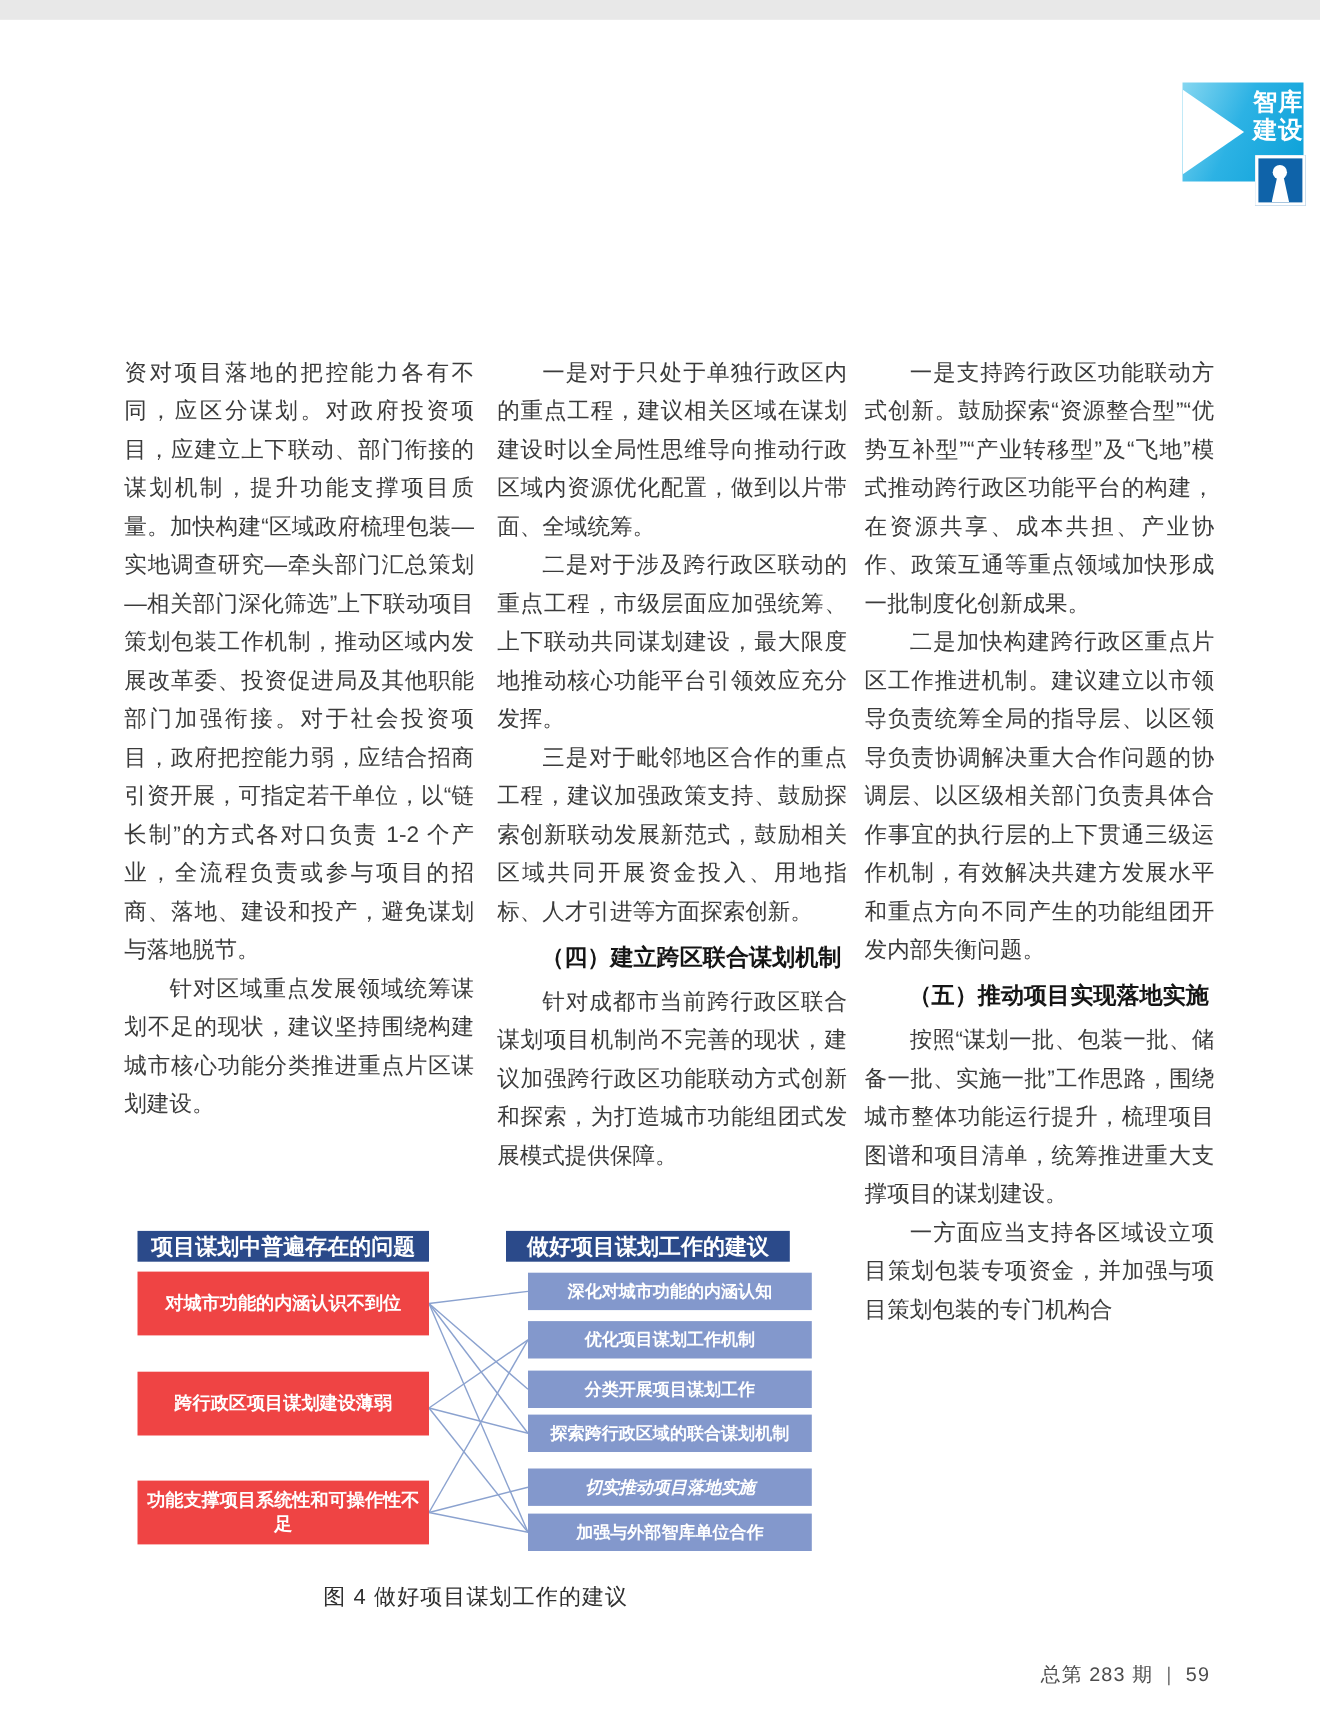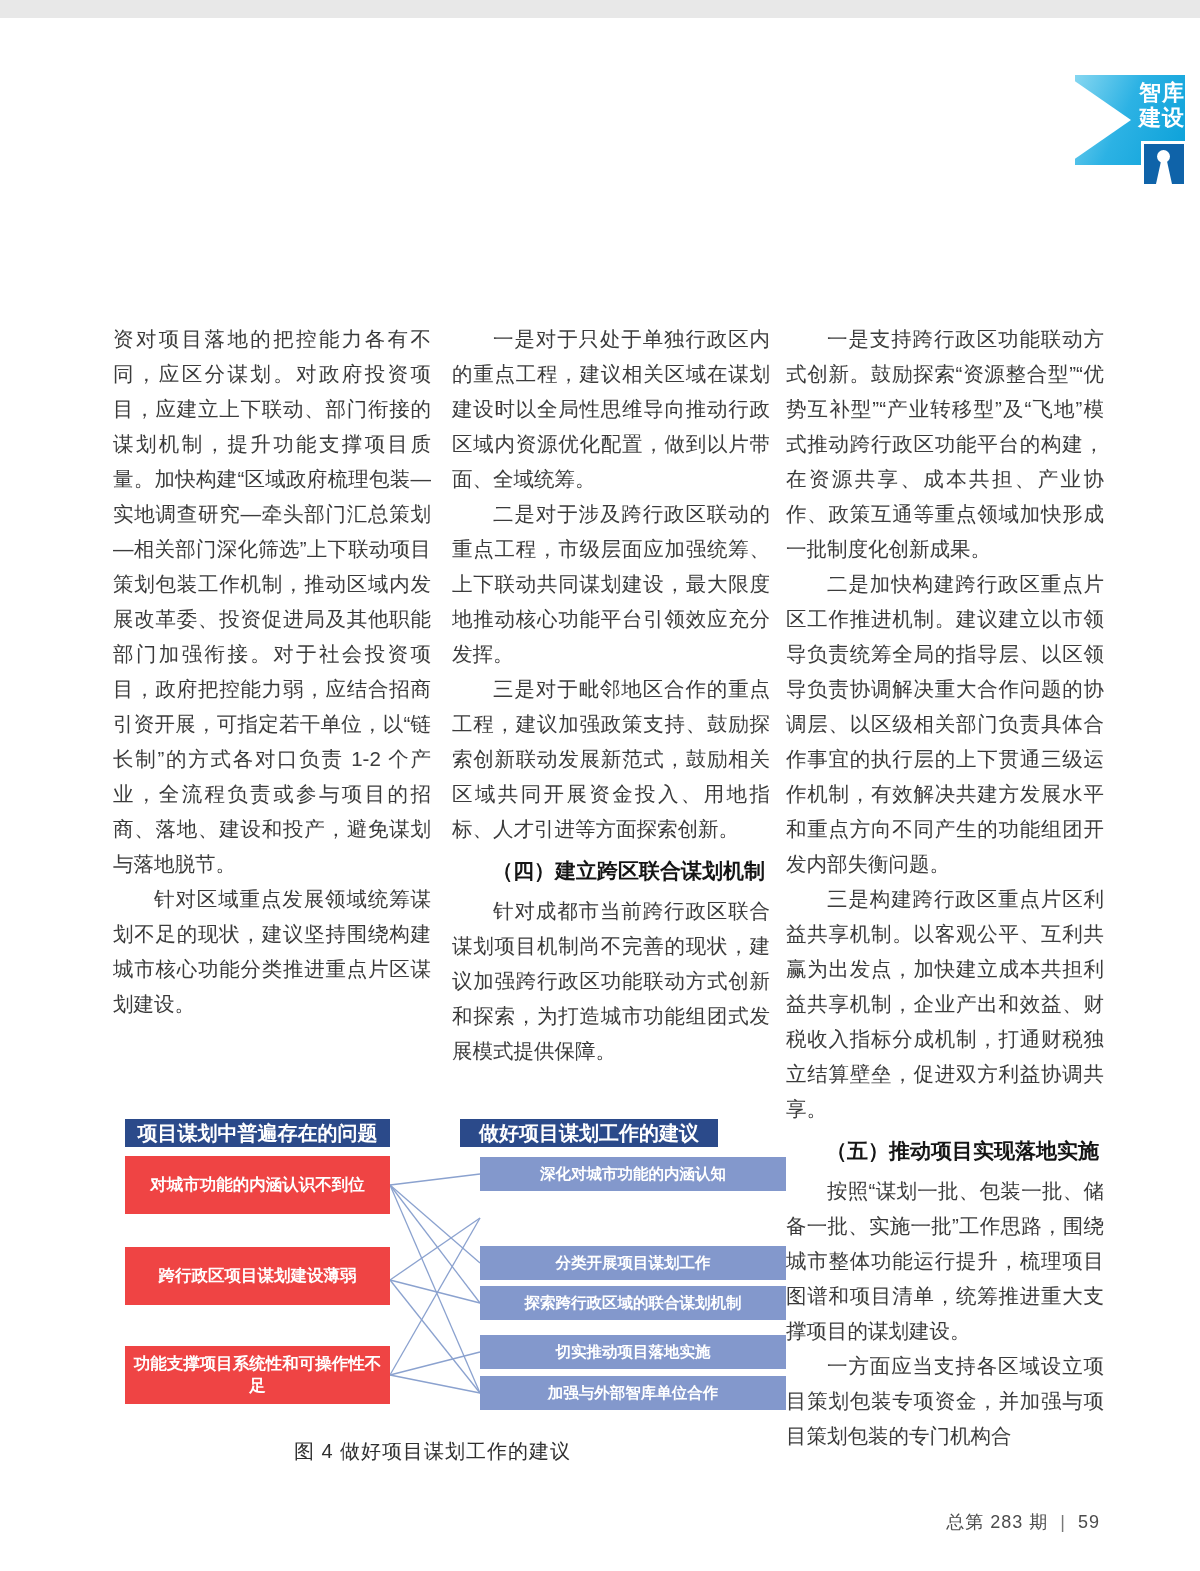--- a/index.html
+++ b/index.html
@@ -59,21 +59,21 @@
 
   
   .figure{position:absolute;left:125px;top:1101px;width:615px;height:292px;}
   .fig-lines{position:absolute;left:0;top:0;width:615px;height:292px;}
   .fig-box{
     position:absolute;display:flex;align-items:center;justify-content:center;
     color:#ffffff;text-align:center;box-sizing:border-box;padding:2px 8px;
   }
   .fig-header{background:#2b4a8a;font-size:20px;font-weight:700;}
   .fig-left{background:#ef4444;font-size:16.5px;font-weight:600;left:0;width:265px;height:58px;}
-  .fig-right{background:#8398cc;font-size:15.5px;font-weight:600;left:355px;width:306px;height:34px;}
+  .fig-right{background:#8398cc;font-size:15.5px;font-weight:600;left:355px;width:258px;height:34px;}
   .fig-caption{
     position:absolute;left:125px;top:1420px;width:615px;
     text-align:center;font-size:20px;color:#2f2f2f;letter-spacing:1px;
   }
 
   
   .footer{
     position:absolute;left:790px;top:1492px;width:310px;
     text-align:right;font-size:18px;color:#4c4c4c;letter-spacing:1px;
   }
@@ -106,21 +106,20 @@
     <p>一是对于只处于单独行政区内的重点工程，建议相关区域在谋划建设时以全局性思维导向推动行政区域内资源优化配置，做到以片带面、全域统筹。</p>
     <p>二是对于涉及跨行政区联动的重点工程，市级层面应加强统筹、上下联动共同谋划建设，最大限度地推动核心功能平台引领效应充分发挥。</p>
     <p>三是对于毗邻地区合作的重点工程，建议加强政策支持、鼓励探索创新联动发展新范式，鼓励相关区域共同开展资金投入、用地指标、人才引进等方面探索创新。</p>
     <h3>（四）建立跨区联合谋划机制</h3>
     <p>针对成都市当前跨行政区联合谋划项目机制尚不完善的现状，建议加强跨行政区功能联动方式创新和探索，为打造城市功能组团式发展模式提供保障。</p>
   </div>
 
   <div class="col col-3">
     <p>一是支持跨行政区功能联动方式创新。鼓励探索“资源整合型”“优势互补型”“产业转移型”及“飞地”模式推动跨行政区功能平台的构建，在资源共享、成本共担、产业协作、政策互通等重点领域加快形成一批制度化创新成果。</p>
     <p>二是加快构建跨行政区重点片区工作推进机制。建议建立以市领导负责统筹全局的指导层、以区领导负责协调解决重大合作问题的协调层、以区级相关部门负责具体合作事宜的执行层的上下贯通三级运作机制，有效解决共建方发展水平和重点方向不同产生的功能组团开发内部失衡问题。</p>
-    <p>三是构建跨行政区重点片区利益共享机制。以客观公平、互利共赢为出发点，加快建立成本共担利益共享机制，企业产出和效益、财税收入指标分成机制，打通财税独立结算壁垒，促进双方利益协调共享。</p>
     <h3>（五）推动项目实现落地实施</h3>
     <p>按照“谋划一批、包装一批、储备一批、实施一批”工作思路，围绕城市整体功能运行提升，梳理项目图谱和项目清单，统筹推进重大支撑项目的谋划建设。</p>
     <p>一方面应当支持各区域设立项目策划包装专项资金，并加强与项目策划包装的专门机构合</p>
   </div>
 
   <div class="figure">
     <svg class="fig-lines" viewBox="0 0 615 292" xmlns="http://www.w3.org/2000/svg">
       <g stroke="#8ba2cf" stroke-width="1.3" fill="none">
         <line x1="265" y1="66" x2="355" y2="55"></line>
         <line x1="265" y1="66" x2="355" y2="144"></line>
@@ -136,23 +135,24 @@
     </svg>
 
     <div class="fig-box fig-header" style="left:0;top:0;width:265px;height:28px;">项目谋划中普遍存在的问题</div>
     <div class="fig-box fig-header" style="left:335px;top:0;width:258px;height:28px;">做好项目谋划工作的建议</div>
 
     <div class="fig-box fig-left" style="top:37px;">对城市功能的内涵认识不到位</div>
     <div class="fig-box fig-left" style="top:128px;">跨行政区项目谋划建设薄弱</div>
     <div class="fig-box fig-left" style="top:227px;">功能支撑项目系统性和可操作性不足</div>
 
     <div class="fig-box fig-right" style="top:38px;">深化对城市功能的内涵认知</div>
+    <div class="fig-box fig-right" style="top:82px;">优化项目谋划工作机制</div>
     <div class="fig-box fig-right" style="top:127px;">分类开展项目谋划工作</div>
     <div class="fig-box fig-right" style="top:167px;">探索跨行政区域的联合谋划机制</div>
-    <div class="fig-box fig-right" style="top:216px;">切实推动项目落地实施</div>
+    <div class="fig-box fig-right" style="top:216px;font-style:italic;">切实推动项目落地实施</div>
     <div class="fig-box fig-right" style="top:257px;">加强与外部智库单位合作</div>
   </div>
 
   <div class="fig-caption">图 4  做好项目谋划工作的建议</div>
 
   <div class="footer">
     <span>总第 283 期</span><span class="sep">|</span><span>59</span>
   </div>
 
 </div>

